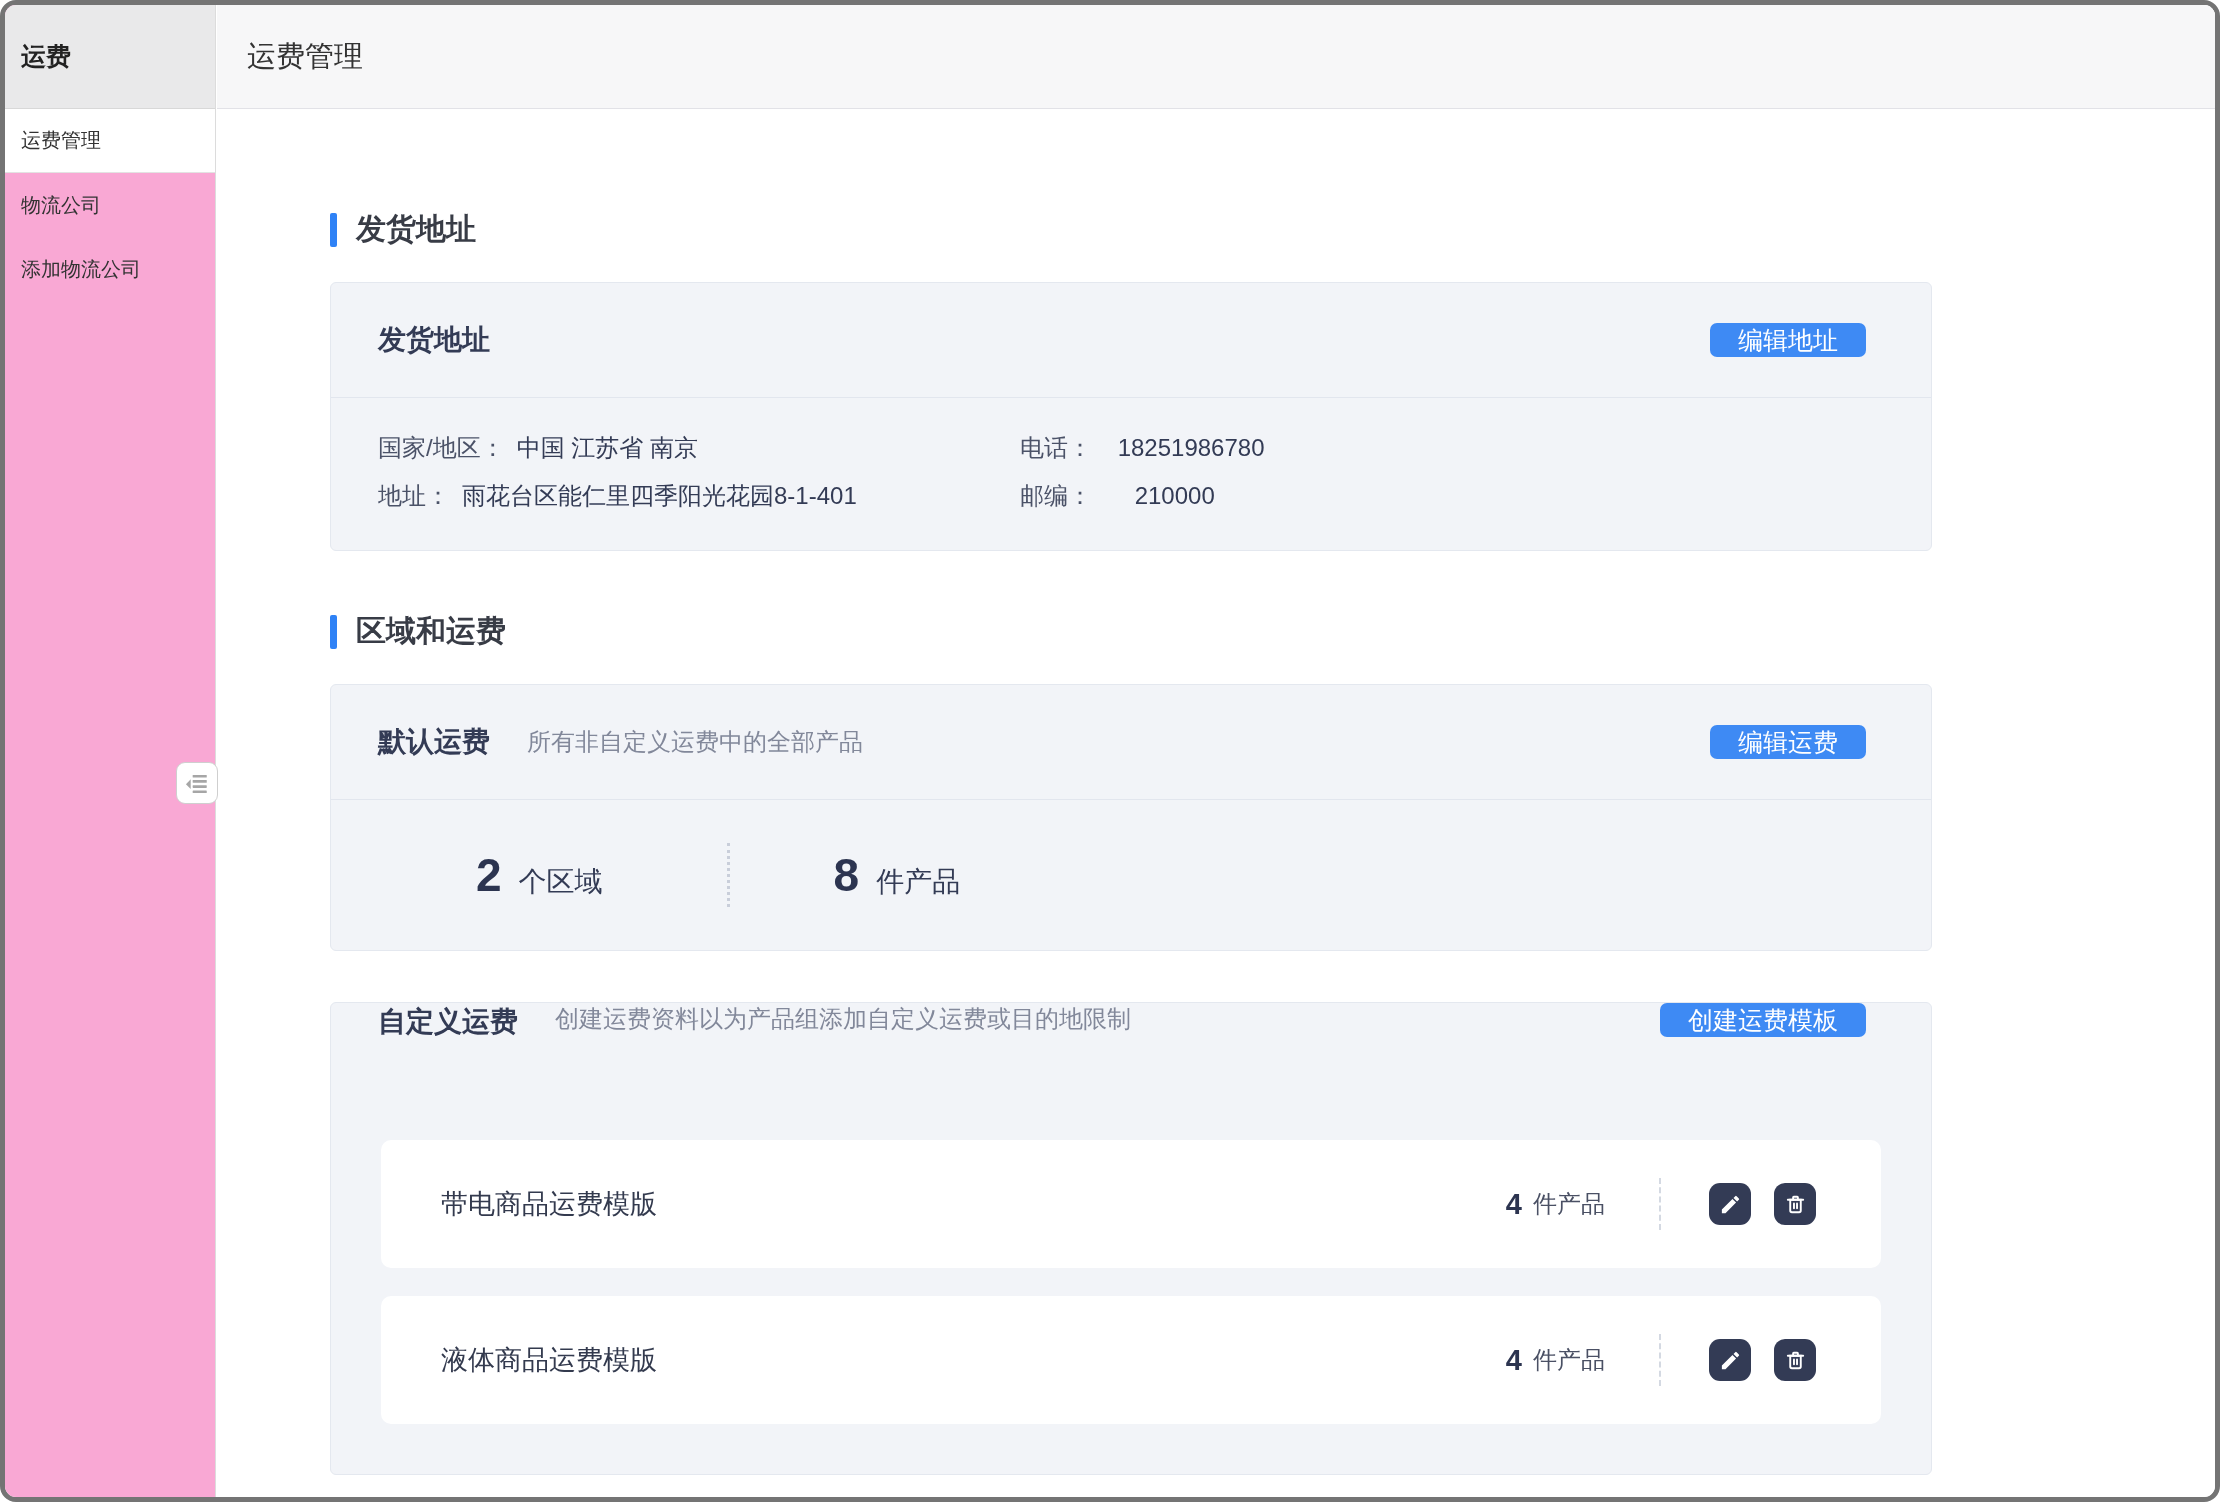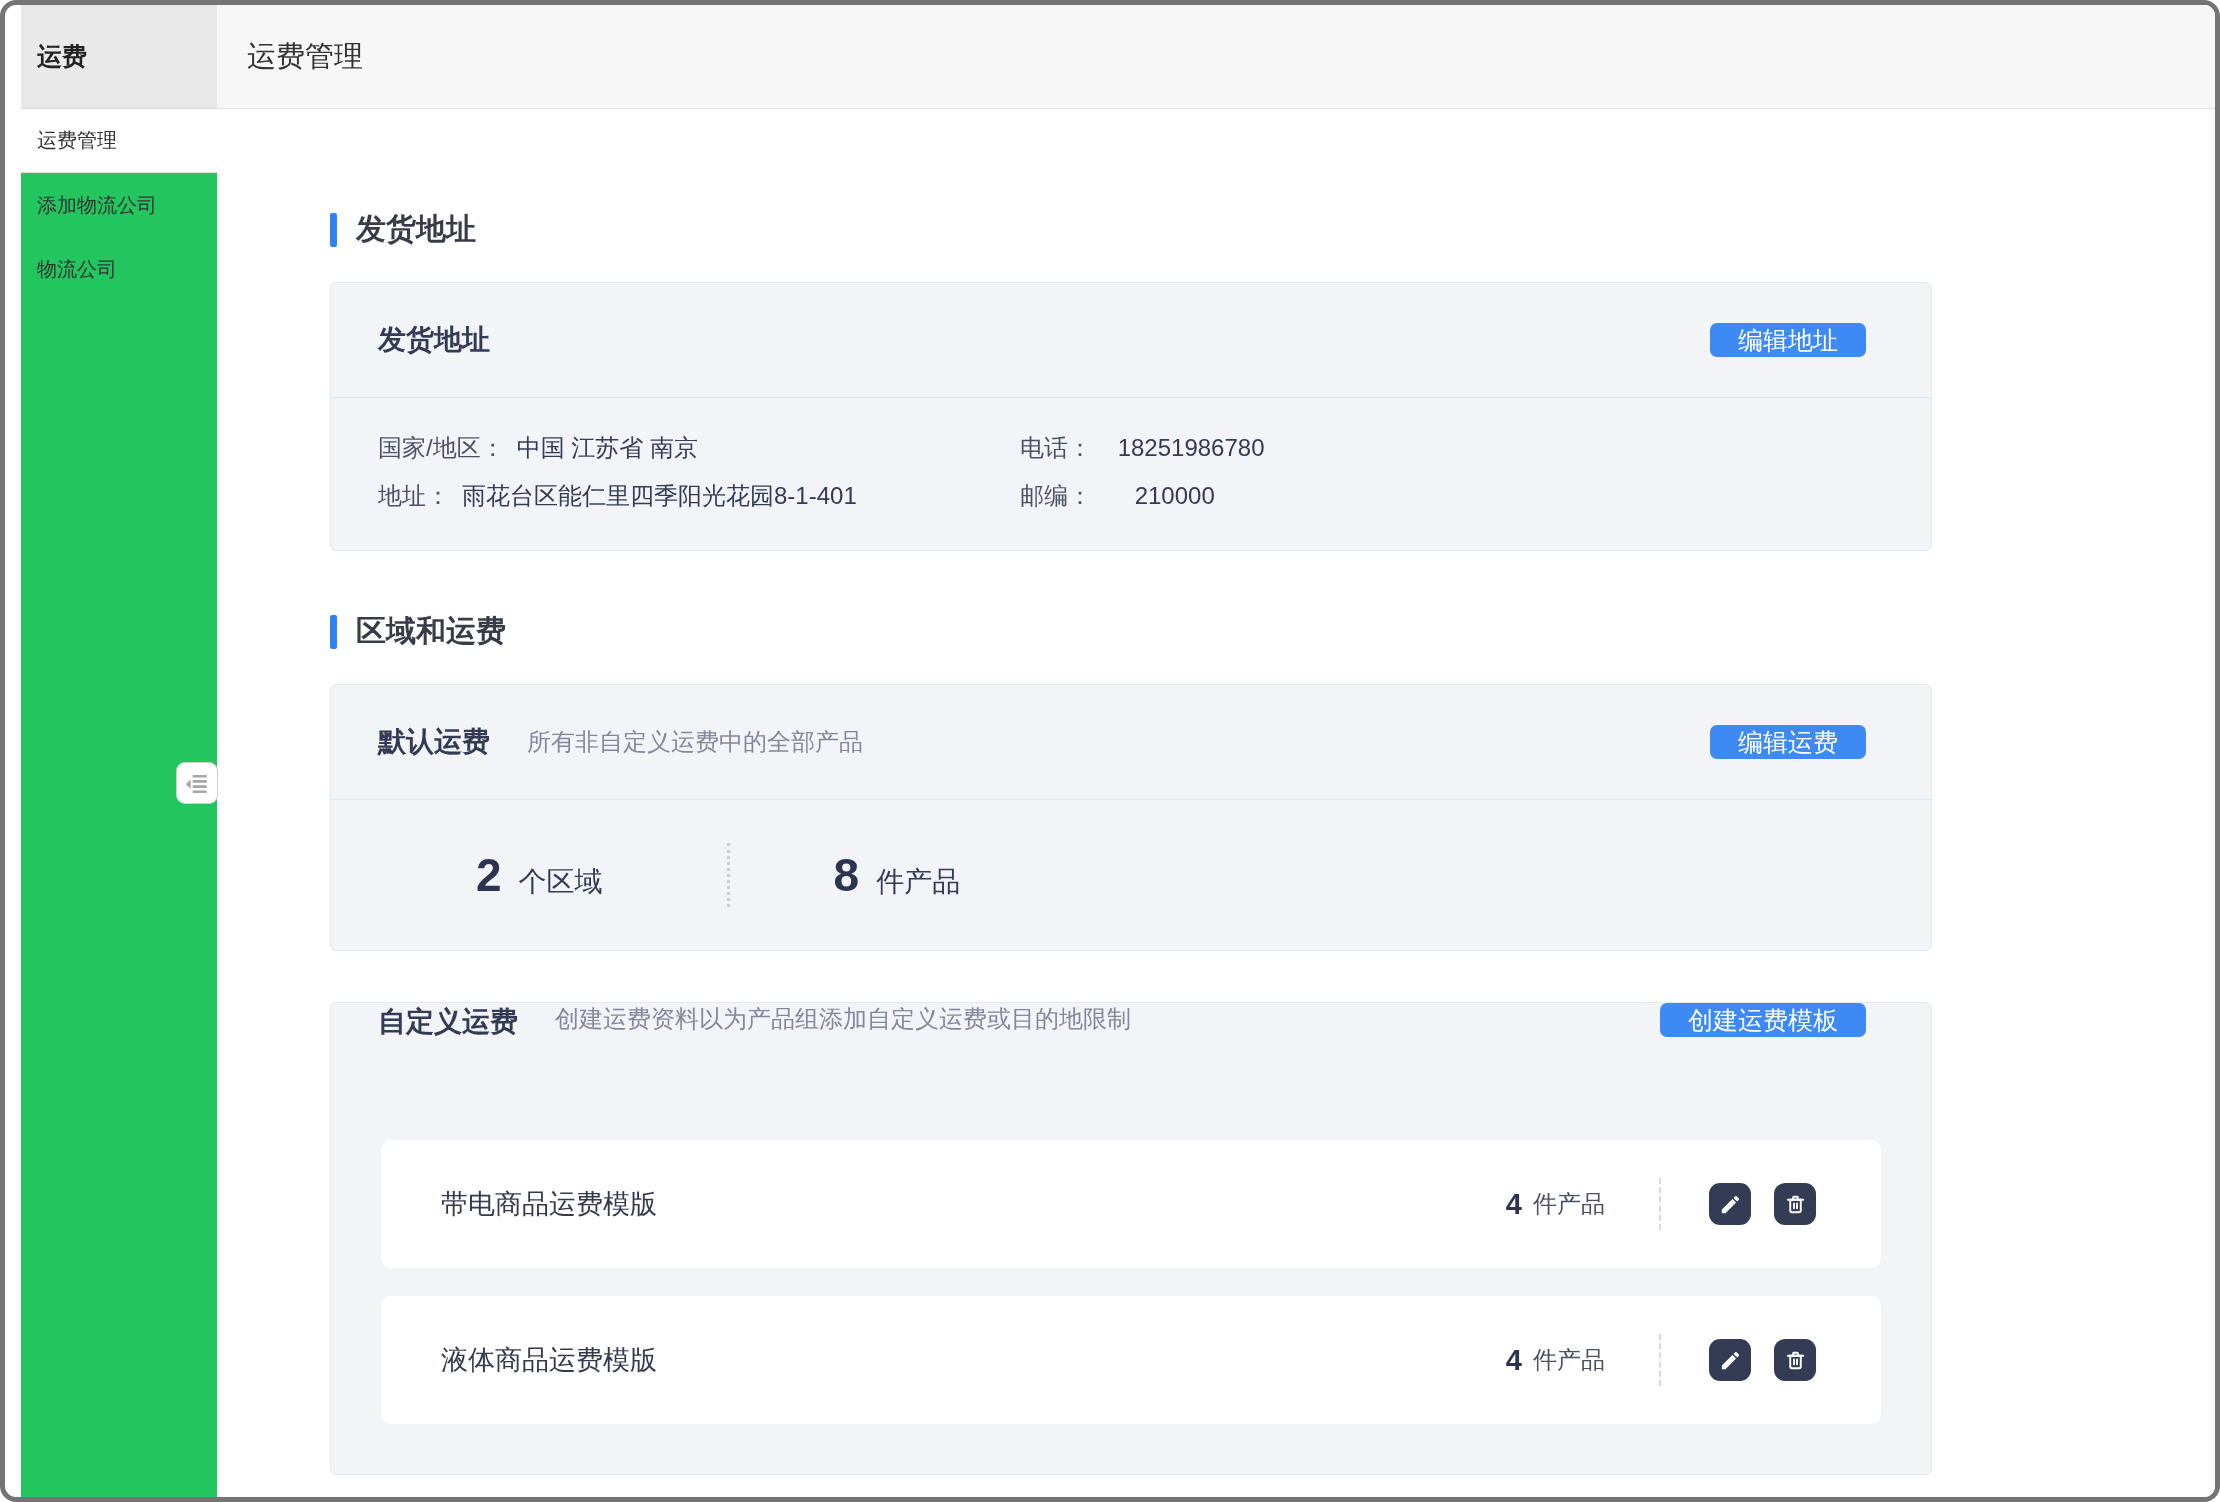--- a/index.html
+++ b/index.html
@@ -7,22 +7,22 @@
   body { font-family:"Liberation Sans","DejaVu Sans",sans-serif; color:#333; }
 
   .window {
     position:relative; width:2220px; height:1502px;
     border:5px solid #747474; border-radius:16px;
     background:#fff; overflow:hidden;
   }
 
   
   .sidebar {
-    position:absolute; left:16px; top:0; bottom:0; width:211px;
-    background:#22c55e; border-right:1px solid #dcdcdc;text-align:center;
+    position:absolute; left:0; top:0; bottom:0; width:211px;
+    background:#f9a8d4; border-right:1px solid #dcdcdc;text-align:center;
   }
   .sidebar-header {
     height:104px; background:#e9e9ea; border-bottom:1px solid #d8d8d8;
     display:flex; align-items:center; padding-left:16px;
     font-size:25px; font-weight:bold; color:#222;
   }
   .side-item {
     height:64px; display:flex; align-items:center; padding-left:16px;
     font-size:20px; color:#333; cursor:pointer;
   }
@@ -104,24 +104,24 @@
 
 <div class="window">
 
   <aside class="sidebar">
     <div class="sidebar-header">运费</div>
     <nav>
       <div class="side-item active">
         <span>运费管理</span>
       </div>
       <div class="side-item">
+        <span>物流公司</span>
+      </div>
+      <div class="side-item">
         <span>添加物流公司</span>
-      </div>
-      <div class="side-item">
-        <span>物流公司</span>
       </div>
     </nav>
   </aside>
 
   <button class="collapse-btn">
     <span style="display:flex;">
       <svg width="26" height="26" viewBox="0 0 24 24">
         <g fill="#a6a6a6">
           <rect x="8" y="4.5" width="13" height="2.4" rx="0.5"></rect>
           <rect x="8" y="9.3" width="13" height="2.4" rx="0.5"></rect>

